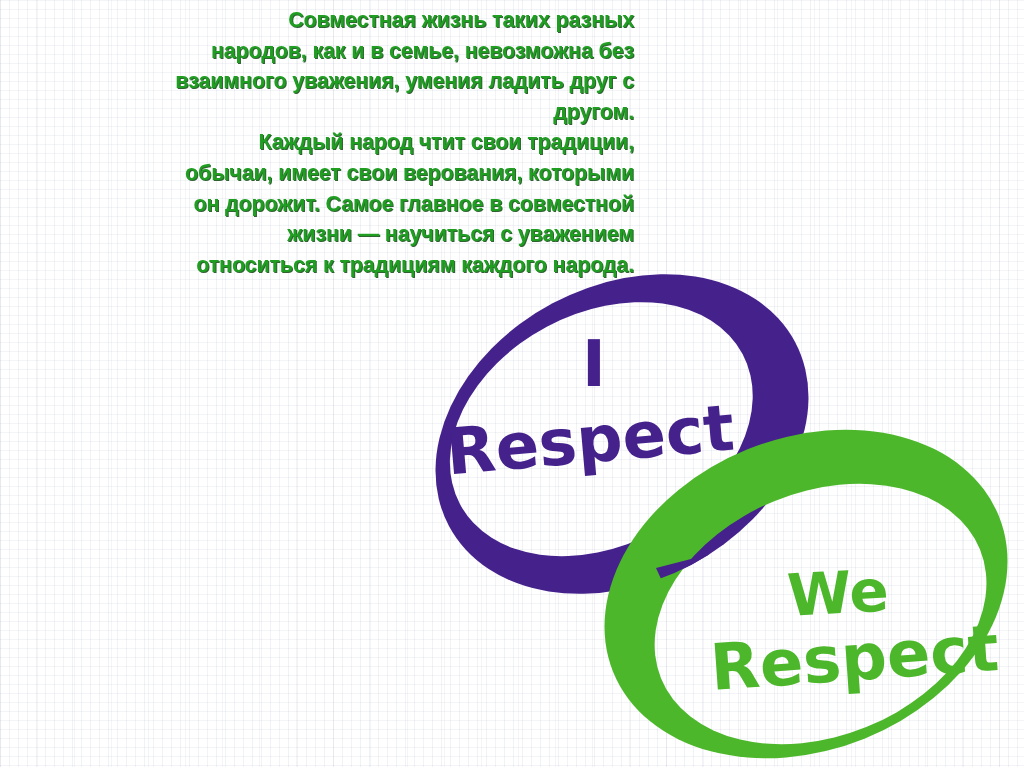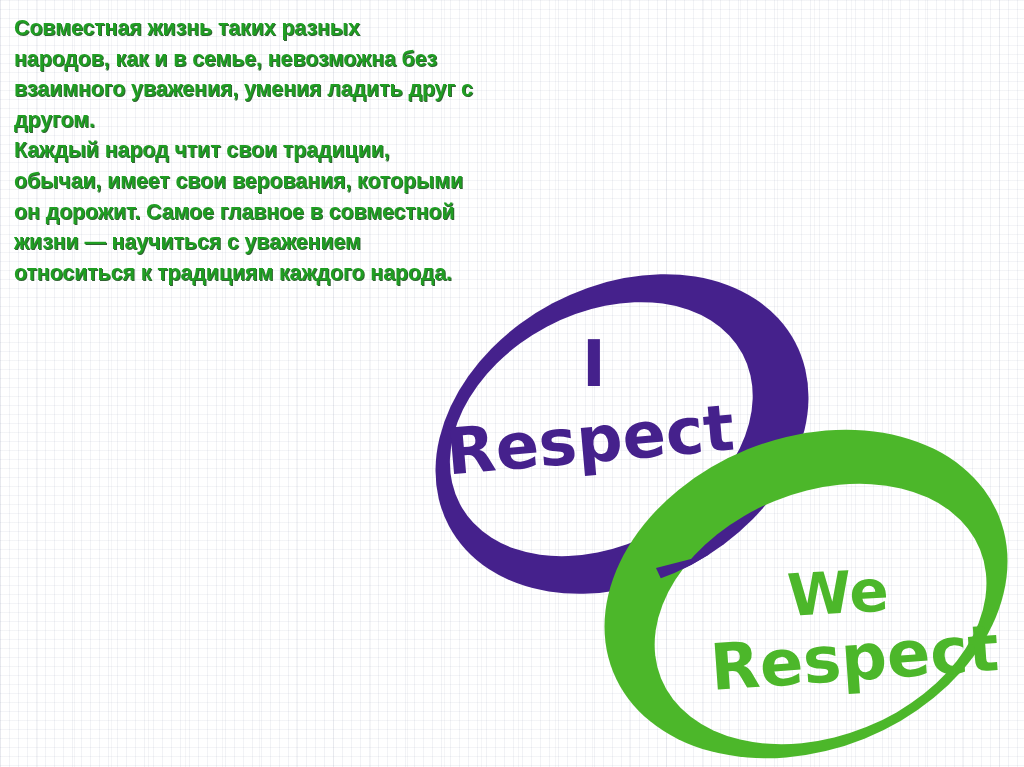--- a/index.html
+++ b/index.html
@@ -33,23 +33,23 @@
       repeating-linear-gradient(to right,
          rgba(150,155,175,0.10) 0px, rgba(150,155,175,0.10) 1px,
          rgba(255,255,255,0) 1px, rgba(255,255,255,0) 37px);
     overflow: hidden;
   }
 
   
   #copy-block {
     position: absolute;
     left: 14px;
-    top: 13px;
+    top: 5px;
     width: 620px;
-    text-align: left;
+    text-align: right;
   }
   .para {
     margin: 0;
     color: #1f9e22;
     font-family: "Liberation Sans", sans-serif;
     font-weight: bold;
     font-size: 21.5px;
     line-height: 30.6px;
     letter-spacing: -0.15px;
     text-shadow: 1px 1px 0 rgba(12,70,14,0.85);

